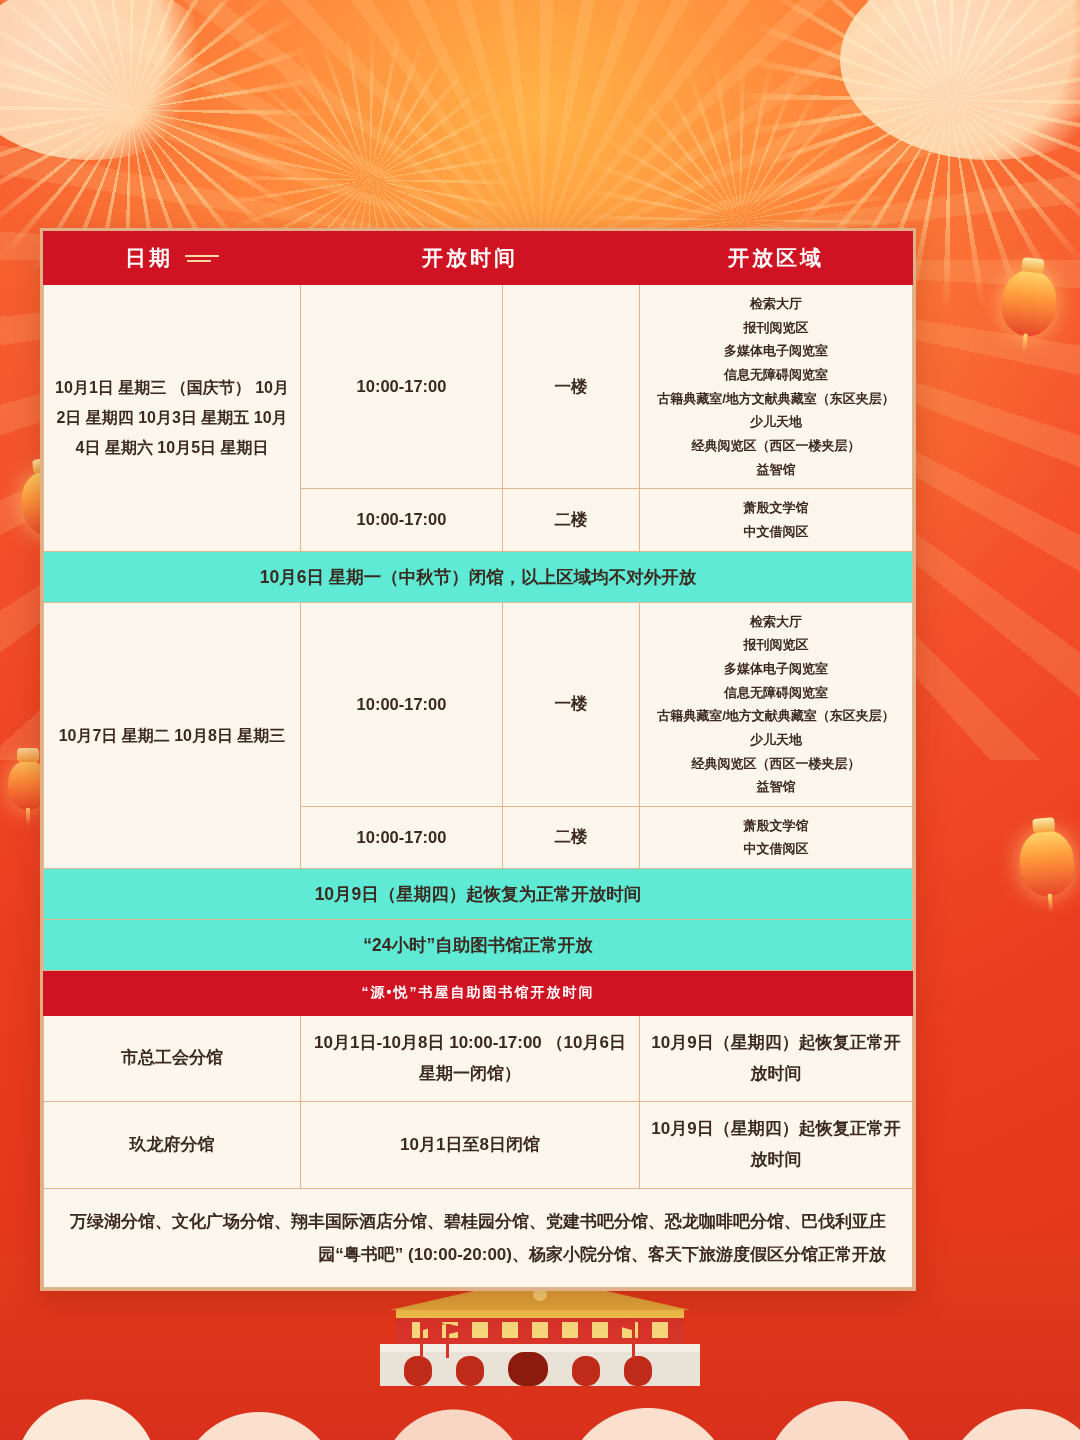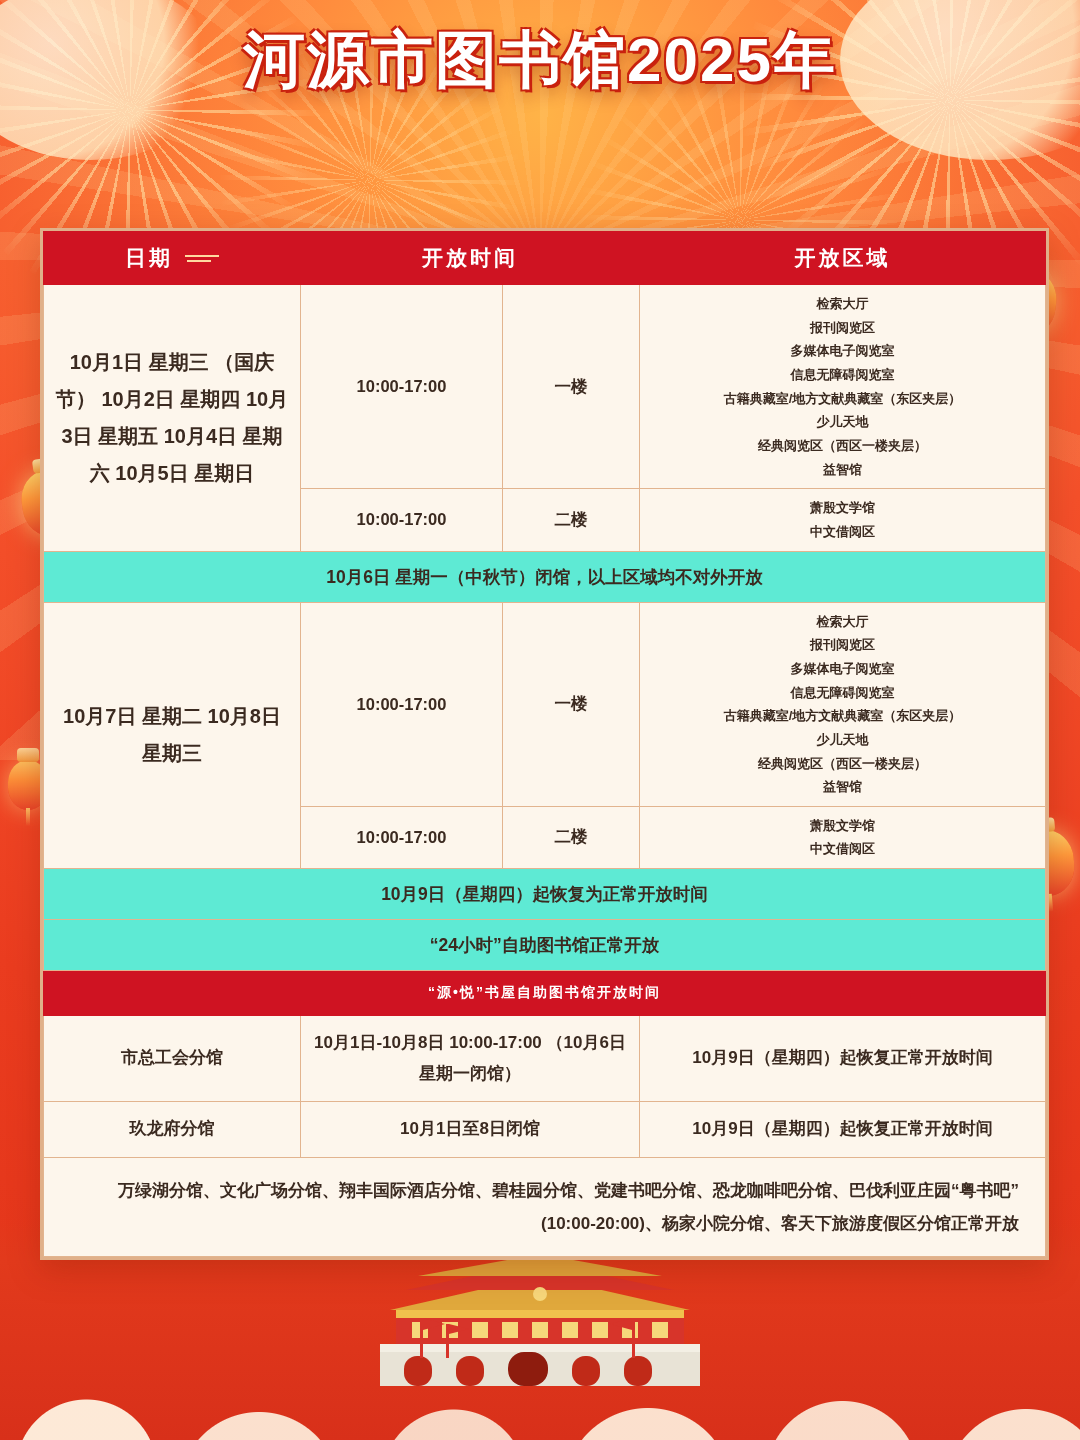--- a/index.html
+++ b/index.html
@@ -152,21 +152,21 @@
       -2px -2px 0 #c9220f,
       0 8px 16px rgba(120,20,0,.45);
   }
   .title-line.l2 { font-size: 64px; }
 
   
   .card {
     position: absolute;
     left: 40px;
     top: 228px;
-    width: 1009px;
+    width: 876px;
     background: #fdf6ec;
     border: 3px solid #e0b089;
     box-shadow: 0 10px 30px rgba(130,25,0,.28);
     z-index: 5;
     box-sizing: border-box;
   }
   table {
     width: 100%;
     border-collapse: collapse;
     font-size: 16.5px;
@@ -185,21 +185,21 @@
     font-size: 21px;
     letter-spacing: 3px;
     padding: 12px 8px;
     border-color: #cf1322;
   }
   .col-date { width: 240px; }
   .col-time { width: 185px; }
   .col-floor { width: 120px; }
   .date-cell {
     line-height: 1.85;
-    font-size: 20px;
+    font-size: 16px;
   }
   .area-cell {
     line-height: 1.82;
     font-size: 13px;
   }
   .area-cell .line { display: block; }
   .note-row td {
     padding: 13px 8px;
     font-size: 17.5px;
     background: #5eead4;
@@ -292,21 +292,20 @@
         <path d="M89 76 l20 5 -20 5 z"></path>
         <rect x="272" y="70" width="3" height="40"></rect>
         <path d="M272 70 l-22 6 22 6 z"></path>
       </g>
     </svg>
     <div class="bottom-waves"></div>
   </div>
 </div>
 
 <div class="title-wrap">
-  <div class="title-line l1">河源市图书馆2025年</div>
 </div>
 
 <div class="card">
   <table>
     <thead>
       <tr>
         <th class="col-date">
           <span>日期</span><span class="hdr-deco"></span>
         </th>
         <th colspan="2">开放时间</th>

